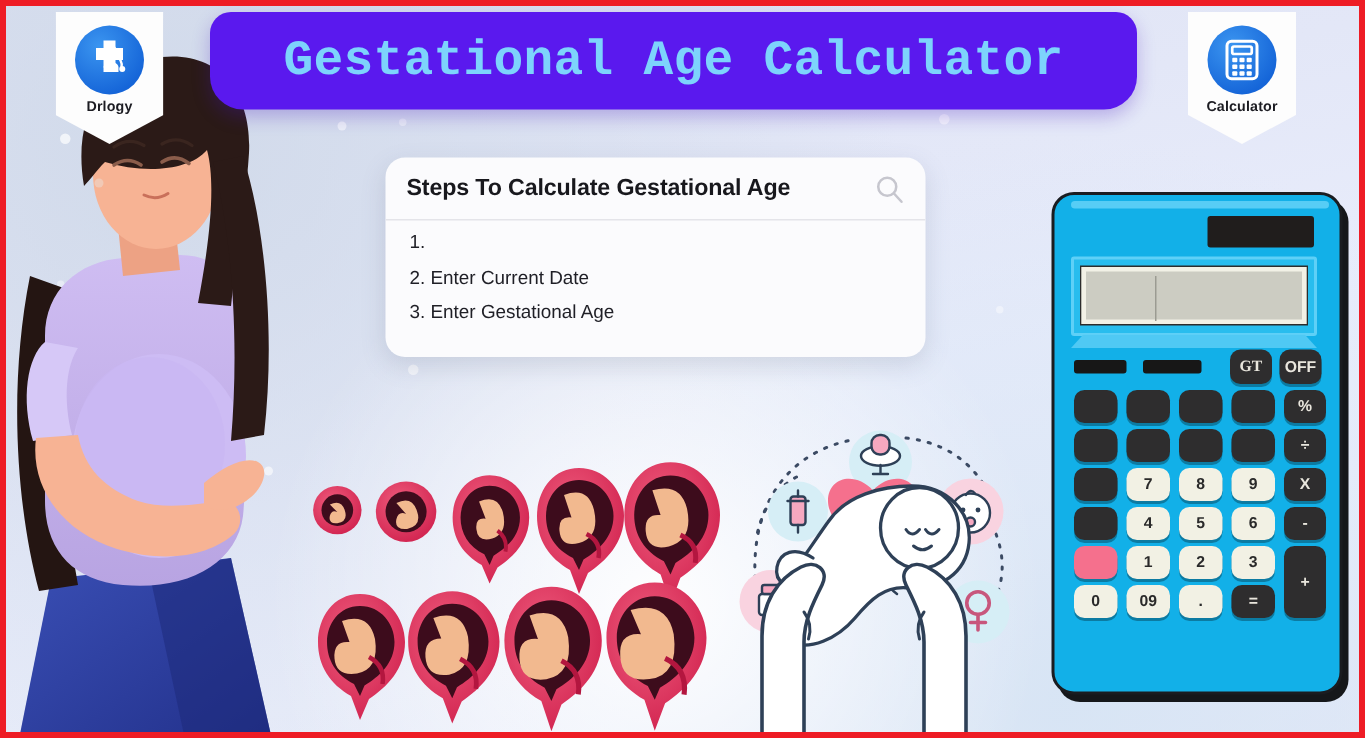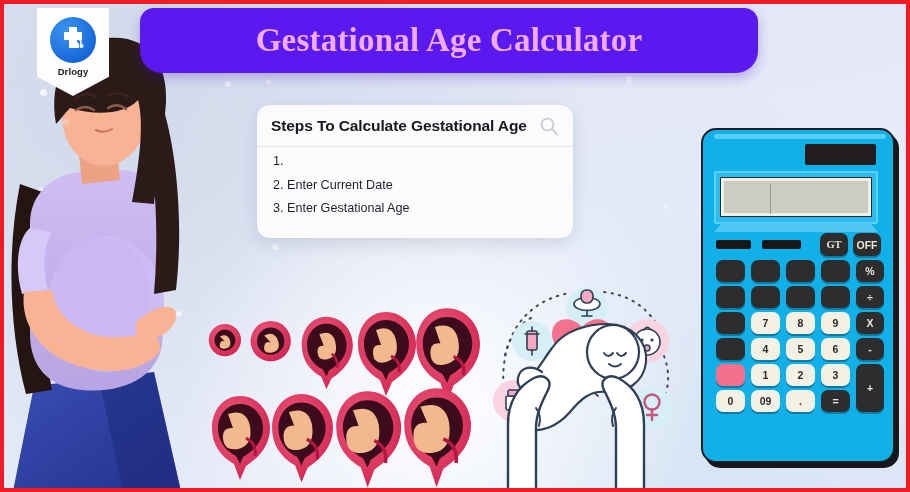--- a/index.html
+++ b/index.html
@@ -49,28 +49,28 @@
 
   
   #title-banner{
     position:absolute;left:136px;top:4px;width:618px;height:65px;
     background:#5a19ee;
     border-radius:14px 14px 22px 22px;
     box-shadow:0 5px 12px rgba(70,20,190,.28);
     display:flex;align-items:center;justify-content:center;
   }
   #title-text{
-    color:#f0abfc;font-size:33px;font-weight:bold;letter-spacing:.2px;
-    font-family:Liberation Serif, serif;
+    color:#7dd3fc;font-size:33px;font-weight:bold;letter-spacing:.2px;
+    font-family:Liberation Mono, monospace;
     white-space:nowrap;
   }
 
   
   #steps-card{
-    position:absolute;left:253px;top:101px;width:316px;height:133px;
+    position:absolute;left:253px;top:101px;width:360px;height:133px;
     background:#fbfbfd;border-radius:13px;
     box-shadow:0 6px 16px rgba(90,100,130,.18);
     overflow:hidden;
   }
   #steps-head{
     position:relative;height:41px;
     display:flex;align-items:center;
     border-bottom:1px solid #e4e4e9;
     padding:0 14px;
   }
@@ -333,20 +333,41 @@
         <circle cx="25.5" cy="23" r="2" fill="#ffffff"></circle>
       </svg>
     </div>
     <div class="blabel">Drlogy</div>
   </div>
 
   <div id="title-banner">
     <div id="title-text">Gestational Age Calculator</div>
   </div>
 
+  <div class="badge" id="badge-right">
+    <div class="pennant"></div>
+    <div class="circle">
+      <svg width="30" height="30" viewBox="0 0 30 30">
+        <rect x="5" y="2.5" width="20" height="25" rx="3" fill="none" stroke="#ffffff" stroke-width="2"></rect>
+        <rect x="8.5" y="6" width="13" height="5" rx="1.2" fill="none" stroke="#ffffff" stroke-width="1.8"></rect>
+        <g fill="#ffffff">
+          <rect x="8.5" y="13.5" width="3.4" height="3" rx=".7"></rect>
+          <rect x="13.3" y="13.5" width="3.4" height="3" rx=".7"></rect>
+          <rect x="18.1" y="13.5" width="3.4" height="3" rx=".7"></rect>
+          <rect x="8.5" y="18" width="3.4" height="3" rx=".7"></rect>
+          <rect x="13.3" y="18" width="3.4" height="3" rx=".7"></rect>
+          <rect x="18.1" y="18" width="3.4" height="3" rx=".7"></rect>
+          <rect x="8.5" y="22.5" width="3.4" height="3" rx=".7"></rect>
+          <rect x="13.3" y="22.5" width="3.4" height="3" rx=".7"></rect>
+          <rect x="18.1" y="22.5" width="3.4" height="3" rx=".7"></rect>
+        </g>
+      </svg>
+    </div>
+    <div class="blabel">Calculator</div>
+  </div>
 
   <div id="steps-card">
     <div id="steps-head">
       <div id="steps-title">Steps To Calculate Gestational Age</div>
       <svg id="search-icon" viewBox="0 0 20 20">
         <circle cx="8.5" cy="8.5" r="6" fill="none" stroke="#c6c6ce" stroke-width="1.7"></circle>
         <line x1="13" y1="13" x2="18" y2="18.5" stroke="#c6c6ce" stroke-width="1.7" stroke-linecap="round"></line>
       </svg>
     </div>
     <ul id="steps-list">

